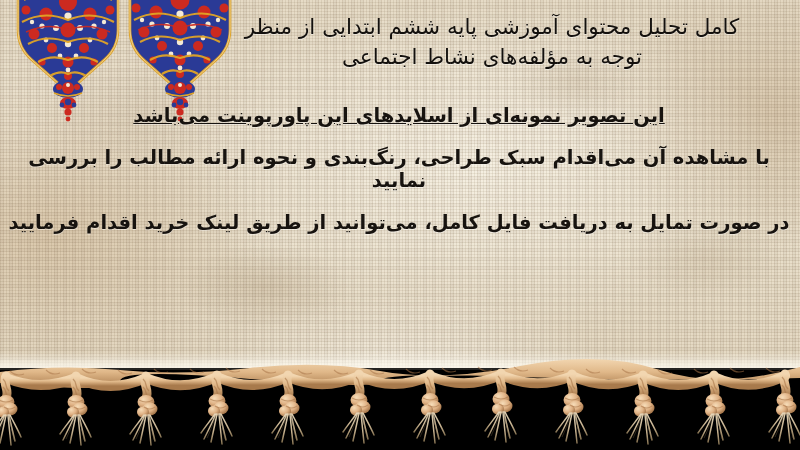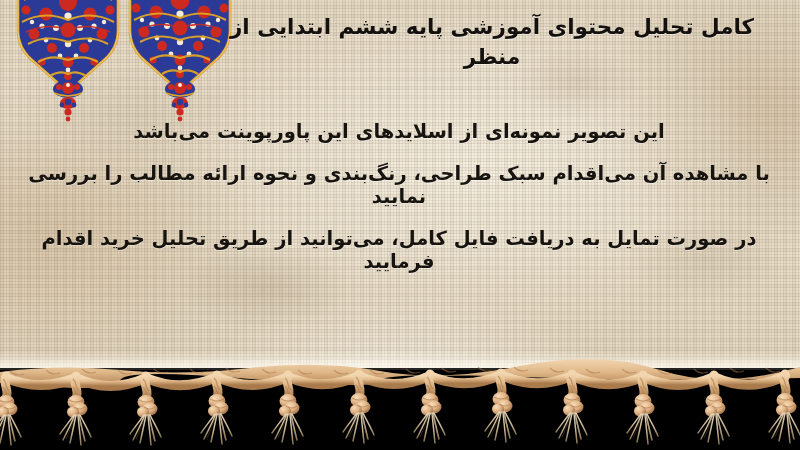--- a/index.html
+++ b/index.html
@@ -52,31 +52,31 @@
 
   
   .orn{position:absolute;top:-4px;}
   .orn.a{left:16px;}
   .orn.b{left:128px;}
 
   
   .title{
     position:absolute;right:28px;top:12px;width:560px;
     text-align:center;direction:rtl;
-    font-size:21.5px;line-height:30px;font-weight:700;
+    font-size:21.5px;line-height:30px;font-weight:400;
     color:#13100d;letter-spacing:0;
     text-shadow:0 1px 0 rgba(255,255,255,.45);
   }
   .body-block{
     position:absolute;right:8px;top:104px;width:786px;
     direction:rtl;color:#17130f;
     text-shadow:0 1px 0 rgba(255,255,255,.40);
   }
   .line{font-size:19.5px;line-height:23px;font-weight:600;text-align:center;}
-  .l1{margin-top:16px;}
+  .l1{margin-top:0px;text-decoration:underline;}
   .l2{margin-top:19px;}
   .l3{margin-top:19px;}
 
   
   .fringe{position:absolute;left:0;top:352px;width:800px;height:98px;}
   .fringe svg{display:block;}
 </style>
 </head>
 <body>
 
@@ -244,26 +244,27 @@
         <circle cx="-6" cy="23" r="2.4" fill="#2a3a96"></circle>
           <circle cx="6" cy="23" r="2.4" fill="#2a3a96"></circle>
         <circle cx="0" cy="30" r="3.6" fill="#cc2a20"></circle>
         <circle cx="0" cy="37" r="2.4" fill="#cc2a20"></circle>
       </g>
     </svg>
   </div>
 
   <div class="title">
     <div>کامل تحلیل محتوای آموزشی پایه ششم ابتدایی از منظر</div>
+    <div>توجه به مؤلفه‌های نشاط اجتماعی</div>
   </div>
 
   <div class="body-block">
     <div class="line l1">این تصویر نمونه‌ای از اسلایدهای این پاورپوینت می‌باشد</div>
     <div class="line l2">با مشاهده آن می‌اقدام سبک طراحی، رنگ‌بندی و نحوه ارائه مطالب را بررسی نمایید</div>
-    <div class="line l3">در صورت تمایل به دریافت فایل کامل، می‌توانید از طریق تحلیل خرید اقدام فرمایید</div>
+    <div class="line l3">در صورت تمایل به دریافت فایل کامل، می‌توانید از طریق لینک خرید اقدام فرمایید</div>
   </div>
 
   <div class="fringe">
     <svg width="800" height="98" viewBox="0 0 800 98" aria-hidden="true">
       <defs>
         <linearGradient id="ropeG" x1="0" y1="0" x2="0" y2="1">
           <stop offset="0%" stop-color="#f2d6b0"></stop>
           <stop offset="45%" stop-color="#e0b889"></stop>
           <stop offset="100%" stop-color="#a87a4c"></stop>
         </linearGradient>

